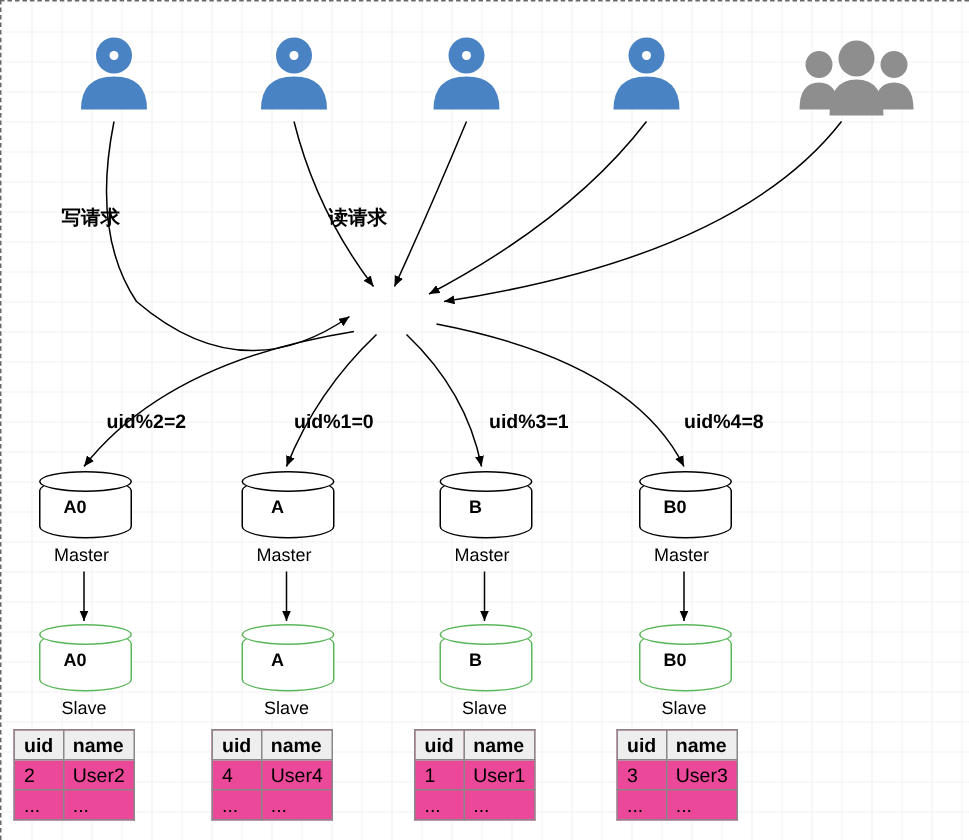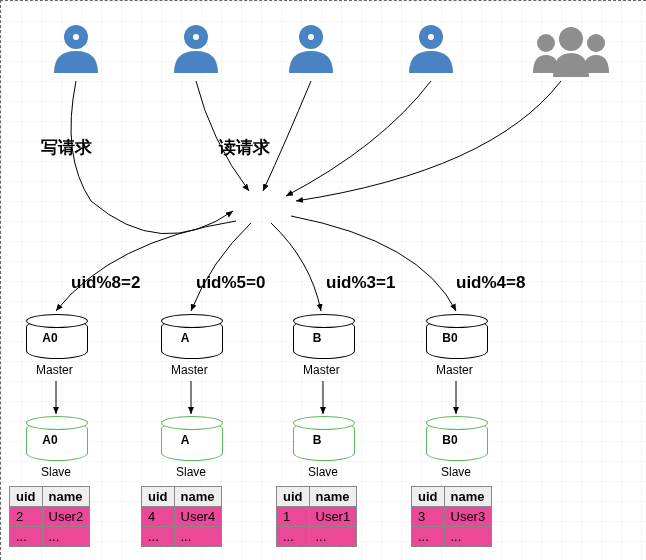--- a/index.html
+++ b/index.html
@@ -2,21 +2,21 @@
 <html><head>
 <meta charset="utf-8">
 <style>
 html,body{margin:0;padding:0;width:646px;height:560px;font-family:Arial,sans-serif;font-size:12px;color:#000;background:#fff}
 .canvas{position:relative;width:646px;height:560px;box-sizing:border-box;border-top:1px dashed #666;border-left:1px dashed #666}
 svg.overlay{position:absolute;left:0;top:0;pointer-events:none}
 .user-icon{position:absolute;width:60px;height:60px}
 .service-box{position:absolute;background:#fff;border:1px solid #000;border-radius:4px;text-align:center;padding:6px 10px;font-size:13px;box-shadow:1px 1px 0 #999}
 .bubble{position:absolute;background:#fff;border:1px solid #000;border-radius:50%/60%;padding:6px 12px;font-size:13px}
 .bubble:after{content:"";position:absolute;left:-6px;bottom:6px;width:10px;height:10px;background:#fff;border-left:1px solid #000;border-bottom:1px solid #000;border-radius:50%}
-.lbl{position:absolute;font-size:17px;font-weight:bold;background:transparent}
+.lbl{position:absolute;font-size:13px;font-weight:bold;background:transparent}
 .db{position:absolute;width:48px;height:38px}
 .dbshape{width:60px;height:38px;border:1px solid #000;border-radius:50%/20%;background:#fff;position:relative}
 .dbshape:before{content:"";position:absolute;left:-1px;top:-6px;width:60px;height:12px;border:1px solid #000;border-radius:50%;background:#fff}
 .dbshape.green{border-color:#5bb75b}
 .dbshape.green:before{border-color:#5bb75b}
 .db .dlabel{position:absolute;width:100%;text-align:center;top:12px;font-weight:bold}
 .role{position:absolute;font-weight:normal;font-size:12px}
 .tbl{position:absolute;border-collapse:collapse;font-size:13px;background:#ec4899}
 .tbl th,.tbl td{border:1px solid #888;padding:2px 6px;text-align:left}
 .tbl th{background:#eee}
@@ -80,22 +80,22 @@
   <circle cx="75" cy="22" r="9" fill="#8e8e8e"></circle>
       <path d="M62 52 Q62 34 75 34 Q88 34 88 52 Z" fill="#8e8e8e"></path>
   <circle cx="50" cy="18" r="12" fill="#8e8e8e"></circle>
       <path d="M32 56 Q32 32 50 32 Q68 32 68 56 Z" fill="#8e8e8e"></path>
 </svg>
 
 <span class="lbl" style="left:40px;top:135px">写请求</span>
 <span class="lbl" style="left:218px;top:135px">读请求</span>
 
 
-<span class="lbl" style="left:70px;top:272px">uid%8=2</span>
-<span class="lbl" style="left:195px;top:272px">uid%5=0</span>
+<span class="lbl" style="left:70px;top:272px">uid%2=2</span>
+<span class="lbl" style="left:195px;top:272px">uid%1=0</span>
 <span class="lbl" style="left:325px;top:272px">uid%3=1</span>
 <span class="lbl" style="left:455px;top:272px">uid%4=8</span>
 
 <div class="db" style="left:25px;top:318px">
       <div class="dbshape"></div>
       <div class="dlabel">A0</div>
     </div>
 <span class="role" style="left:35px;top:362px">Master</span>
 <div class="db" style="left:160px;top:318px">
       <div class="dbshape"></div>

